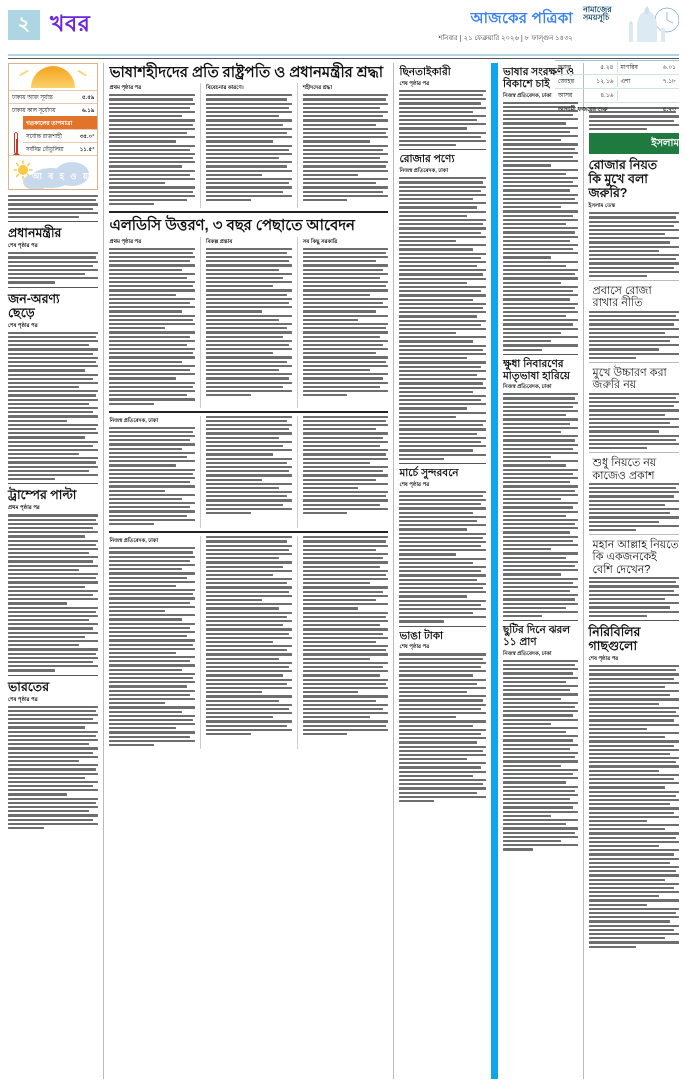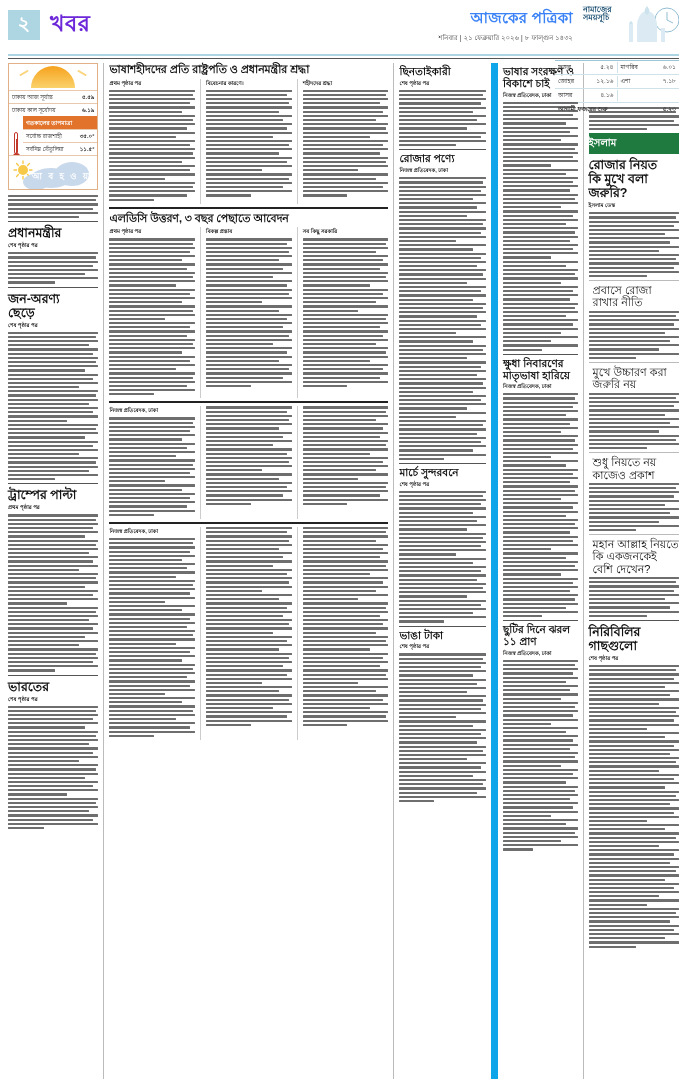--- a/index.html
+++ b/index.html
@@ -70,27 +70,27 @@
   .thermo .stem { position:absolute; left:5px; top:3px; width:4px; height:22px; background:#fff; border:1px solid #c0392b; border-radius:2px; }
   .thermo .merc { position:absolute; left:6.5px; top:10px; width:1.5px; height:14px; background:#c0392b; }
   .thermo .bulb { position:absolute; left:3.5px; top:24px; width:7px; height:7px; border-radius:50%; background:#c0392b; }
   .temp-rows { flex:1; }
   .weather-art { height:34px; background:#fff; position:relative; overflow:hidden; border-top:1px solid #e8c9ae;}
   .cloud { position:absolute; background:#c9d9ec; border-radius:50%; }
   .wlabel { position:absolute; right:5px; bottom:5px; font-size:8.5px; font-weight:bold; color:#fff; letter-spacing:2px; }
 
   
   .islam-head {
-    background:#1f7a3f; color:#fff; text-align:left; font-size:10px; font-weight:bold;
+    background:#1f7a3f; color:#fff; text-align:right; font-size:10px; font-weight:bold;
     padding:2px 0; margin-bottom:3px;
   }
 
   
   h1.lead {
-    font-size:11px; font-weight:bold; line-height:1.15; margin:0 0 3px 0; letter-spacing:-.1px;
+    font-size:15px; font-weight:bold; line-height:1.15; margin:0 0 3px 0; letter-spacing:-.1px;
   }
   h2.hd { font-size:12.5px; font-weight:bold; line-height:1.12; margin:4px 9px 2px 0; }
   h3.hd-s { font-size:10.5px; font-weight:bold; line-height:1.12; margin:3px 0 2px 0; }
   h4.hd-xs { font-size:11px; font-weight:normal; line-height:1.12; margin:3px 0 2px 4px; }
   .byline { font-size:5.4px; font-weight:bold; color:#111; margin:1px 0 2px 0; }
   .rule { border-top:1px solid #555; margin:3px 0; }
   .rule-thin { border-top:1px solid #bbb; margin:3px 0; }
   .rule-dbl { border-top:2px solid #222; margin:3px 0; }
 
   

